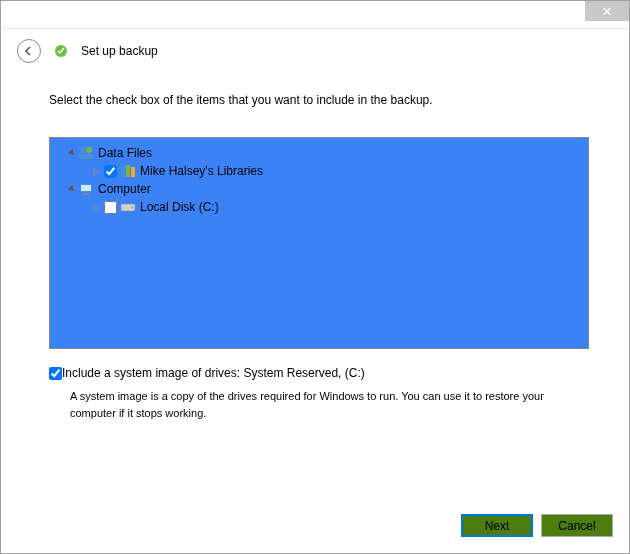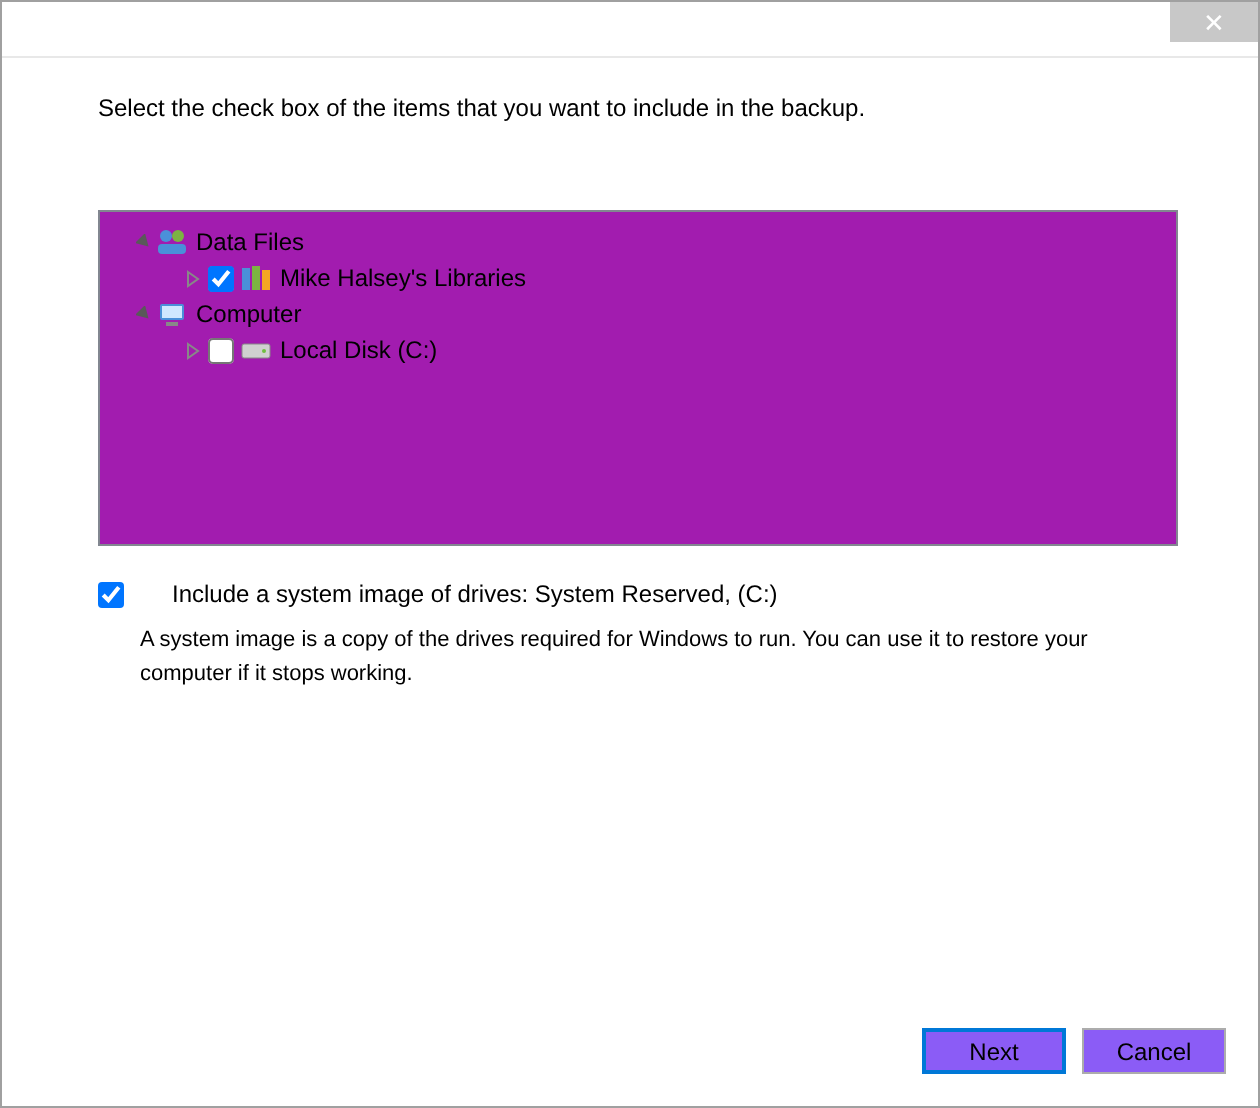--- a/index.html
+++ b/index.html
@@ -7,49 +7,63 @@
     .window { width: 630px; height: 554px; border: 1px solid #a0a0a0; position: relative; background: #fff; display: flex; flex-direction: column; }
     .titlebar { height: 28px; background: #fff; display: flex; justify-content: flex-end; border-bottom: 1px solid #e8e8e8; }
     .close-btn { width: 44px; height: 20px; background: #c8c8c8; color: #fff; display: flex; align-items: center; justify-content: center; font-size: 13px; cursor: pointer; }
     .header { display: flex; align-items: center; padding: 10px 16px 12px 16px; gap: 12px; }
     .back-circle { width: 24px; height: 24px; border: 1px solid #888; border-radius: 50%; display: flex; align-items: center; justify-content: center; color: #555; cursor: pointer; }
     .back-circle svg { width: 12px; height: 12px; }
     .backup-icon { width: 16px; height: 16px; display: inline-flex; align-items: center; justify-content: center; }
     .header-title { font-size: 12px; color: #000; }
     .content { padding: 18px 40px 0 48px; flex: 1; }
     .main-heading { color: #003399; font-size: 15px; font-weight: normal; margin-bottom: 16px; }
-    .instruction { font-size: 12px; color: #000; margin-bottom: 44px; }
-    .tree-container { border: 1px solid #828790; height: 168px; padding: 6px 4px; overflow: auto; background: #a21caf; }
+    .instruction { font-size: 12px; color: #000; margin-bottom: 30px; }
+    .tree-container { border: 1px solid #828790; height: 212px; padding: 6px 4px; overflow: auto; background: #3b82f6; }
     .tree-node { display: flex; align-items: center; height: 18px; line-height: 18px; }
     .indent-0 { padding-left: 12px; }
     .indent-1 { padding-left: 36px; }
     .tree-toggle { width: 12px; display: inline-flex; align-items: center; justify-content: center; cursor: pointer; color: #555; font-size: 9px; }
     .tree-toggle.placeholder { visibility: hidden; }
     .tree-checkbox { width: 13px; height: 13px; margin: 0 3px 0 2px; vertical-align: middle; }
     .tree-icon { width: 16px; height: 16px; display: inline-flex; align-items: center; justify-content: center; margin-right: 4px; }
     .tree-label { font-size: 12px; }
     .tree-label.bold { font-weight: normal; }
-    .system-image-row { margin-top: 16px; display: flex; align-items: flex-end; gap: 24px; padding-left: 0; }
+    .system-image-row { margin-top: 16px; display: flex; align-items: flex-end; gap: 0; padding-left: 0; }
     .system-image-row input { margin-top: 2px; }
     .system-image-desc { font-size: 11px; color: #000; margin-top: 8px; padding-left: 21px; line-height: 1.5; }
     .button-bar { display: flex; justify-content: flex-end; gap: 8px; padding: 14px 16px 16px 16px; }
-    .btn { min-width: 72px; height: 23px; border: 1px solid #acacac; background: #8b5cf6; font-family: inherit; font-size: 12px; cursor: pointer; padding: 0 12px; }
+    .btn { min-width: 72px; height: 23px; border: 1px solid #acacac; background: #4d7c0f; font-family: inherit; font-size: 12px; cursor: pointer; padding: 0 12px; }
     .btn.primary { border: 2px solid #0078d7; }
   </style>
 </head>
 <body>
 
 <div class="window">
 
   <div class="titlebar">
     <div class="close-btn">
       <span>✕</span>
     </div>
   </div>
 
+  <div class="header">
+    <div class="back-circle">
+      <svg viewBox="0 0 12 12">
+        <path d="M7 2 L3 6 L7 10" stroke="#555" stroke-width="1.5" fill="none"></path>
+      </svg>
+    </div>
+    <span class="backup-icon">
+      <svg viewBox="0 0 16 16">
+          <circle cx="8" cy="8" r="6" fill="#6fbf3f"></circle>
+          <path d="M5 8 L7 10 L11 5" stroke="#fff" stroke-width="1.5" fill="none"></path>
+        </svg>
+    </span>
+    <span class="header-title">Set up backup</span>
+  </div>
 
   <div class="content">
     <p class="instruction">Select the check box of the items that you want to include in the backup.</p>
 
     <div class="tree-container">
 
       <div class="tree-node indent-0">
         <span class="tree-toggle">
           <svg width="9" height="9" viewBox="0 0 9 9">
               <path d="M1 1 L7 4.5 L1 8 Z" fill="#595959" transform="rotate(45 4.5 4.5)"></path>

